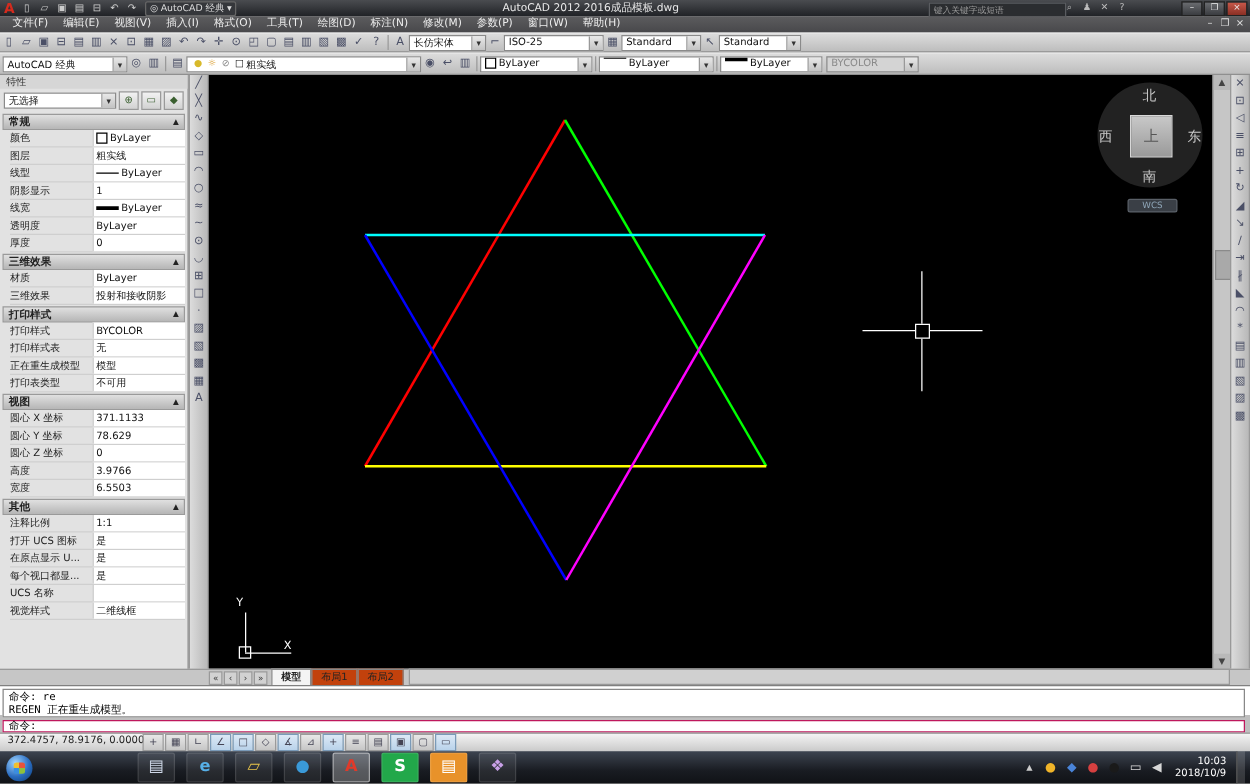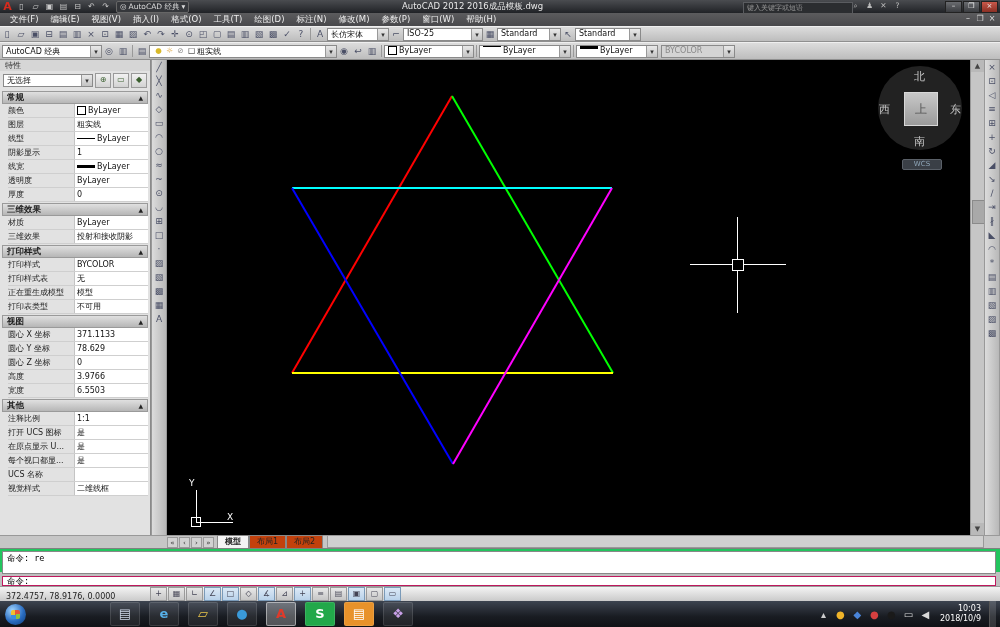--- a/index.html
+++ b/index.html
@@ -83,28 +83,28 @@
   .varr{position:absolute;left:0;width:13px;height:12px;background:#b9b9b9;font-size:7px;text-align:center;line-height:12px;color:#444;}
   
   .tabstrip-bg{position:absolute;left:0;top:535px;width:1000px;height:13px;background:#c6c6c6;border-top:1px solid #999;box-sizing:border-box;}
   .tabrow{position:absolute;left:167px;top:535px;width:817px;height:13px;display:flex;align-items:flex-end;}
   .tnav{width:11px;height:11px;background:#d2d2d2;border:1px solid #999;font-size:7px;line-height:10px;text-align:center;color:#333;box-sizing:border-box;}
   .tab{padding:0 7px;height:12px;line-height:12px;font-size:8px;background:#c2410c;border:1px solid #888;
     border-bottom:none;color:#222;}
   .tab.active{background:#f4f4f4;font-weight:bold;}
   .hscroll{flex:1;height:11px;background:#d0d0d0;border:1px solid #999;margin-left:4px;}
   
-  .cmdwin{position:absolute;left:0;top:548px;width:1000px;height:24px;background:#22c55e;border-top:1px solid #808080;box-sizing:border-box;}
+  .cmdwin{position:absolute;left:0;top:548px;width:1000px;height:24px;background:#ffffff;border-top:1px solid #808080;box-sizing:border-box;}
   .cmdhist{position:absolute;left:2px;top:2px;width:994px;height:23px;background:#fff;border:1px solid #888;
     font-family:"DejaVu Sans Mono",monospace;font-size:8.5px;color:#000;padding:1px 4px;box-sizing:border-box;line-height:10px;}
   .cmdin{position:absolute;left:2px;top:27px;width:994px;height:10px;background:#fff;border:1px solid #be185d;
     font-family:"DejaVu Sans Mono",monospace;font-size:8.5px;color:#000;padding:0 4px;box-sizing:border-box;line-height:9px;}
   
   .statusbar{position:absolute;left:0;top:586px;width:1000px;height:15px;background:linear-gradient(#f4f4f4,#cacaca);
-    display:flex;align-items:flex-end;border-top:1px solid #9a9a9a;box-sizing:border-box;gap:36px;}
+    display:flex;align-items:flex-start;border-top:1px solid #9a9a9a;box-sizing:border-box;}
   .coords{width:108px;padding-left:6px;font-size:8px;color:#222;white-space:nowrap;}
   .stgl-wrap{display:flex;gap:1px;}
   .stgl-wrap .ticon{width:15px;height:12px;line-height:12px;border:1px solid #9a9a9a;
     background:linear-gradient(#e8e8e8,#c6c6c6);font-size:8px;color:#445;}
   .stgl-wrap .ticon.active{background:linear-gradient(#dce9f6,#b9d2ea);border-color:#7a9ab8;}
   
   .taskbar{position:absolute;left:0;top:601px;width:1000px;height:26px;
     background:linear-gradient(#3d4450,#191c22 60%,#101216);display:flex;align-items:center;}
   .orb{width:21px;height:21px;margin-left:5px;border-radius:50%;
     background:radial-gradient(circle at 35% 30%,#9fd4ff,#2a6cc0 55%,#0b3a74);display:flex;align-items:center;justify-content:center;flex:0 0 auto;}
@@ -550,20 +550,21 @@
         <span class="tab active">模型</span>
         <span class="tab">布局1</span>
         <span class="tab">布局2</span>
       </span>
     <span class="hscroll"></span>
   </div>
 
   <div class="cmdwin">
     <div class="cmdhist">
       <div>命令: re</div>
+      <div>REGEN 正在重生成模型。</div>
     </div>
     <div class="cmdin">命令:</div>
   </div>
 
   <div class="statusbar">
     <span class="coords">372.4757, 78.9176, 0.0000</span>
     <span class="stgl-wrap">
         <span class="ticon">+</span>
         <span class="ticon">▦</span>
         <span class="ticon">∟</span>

